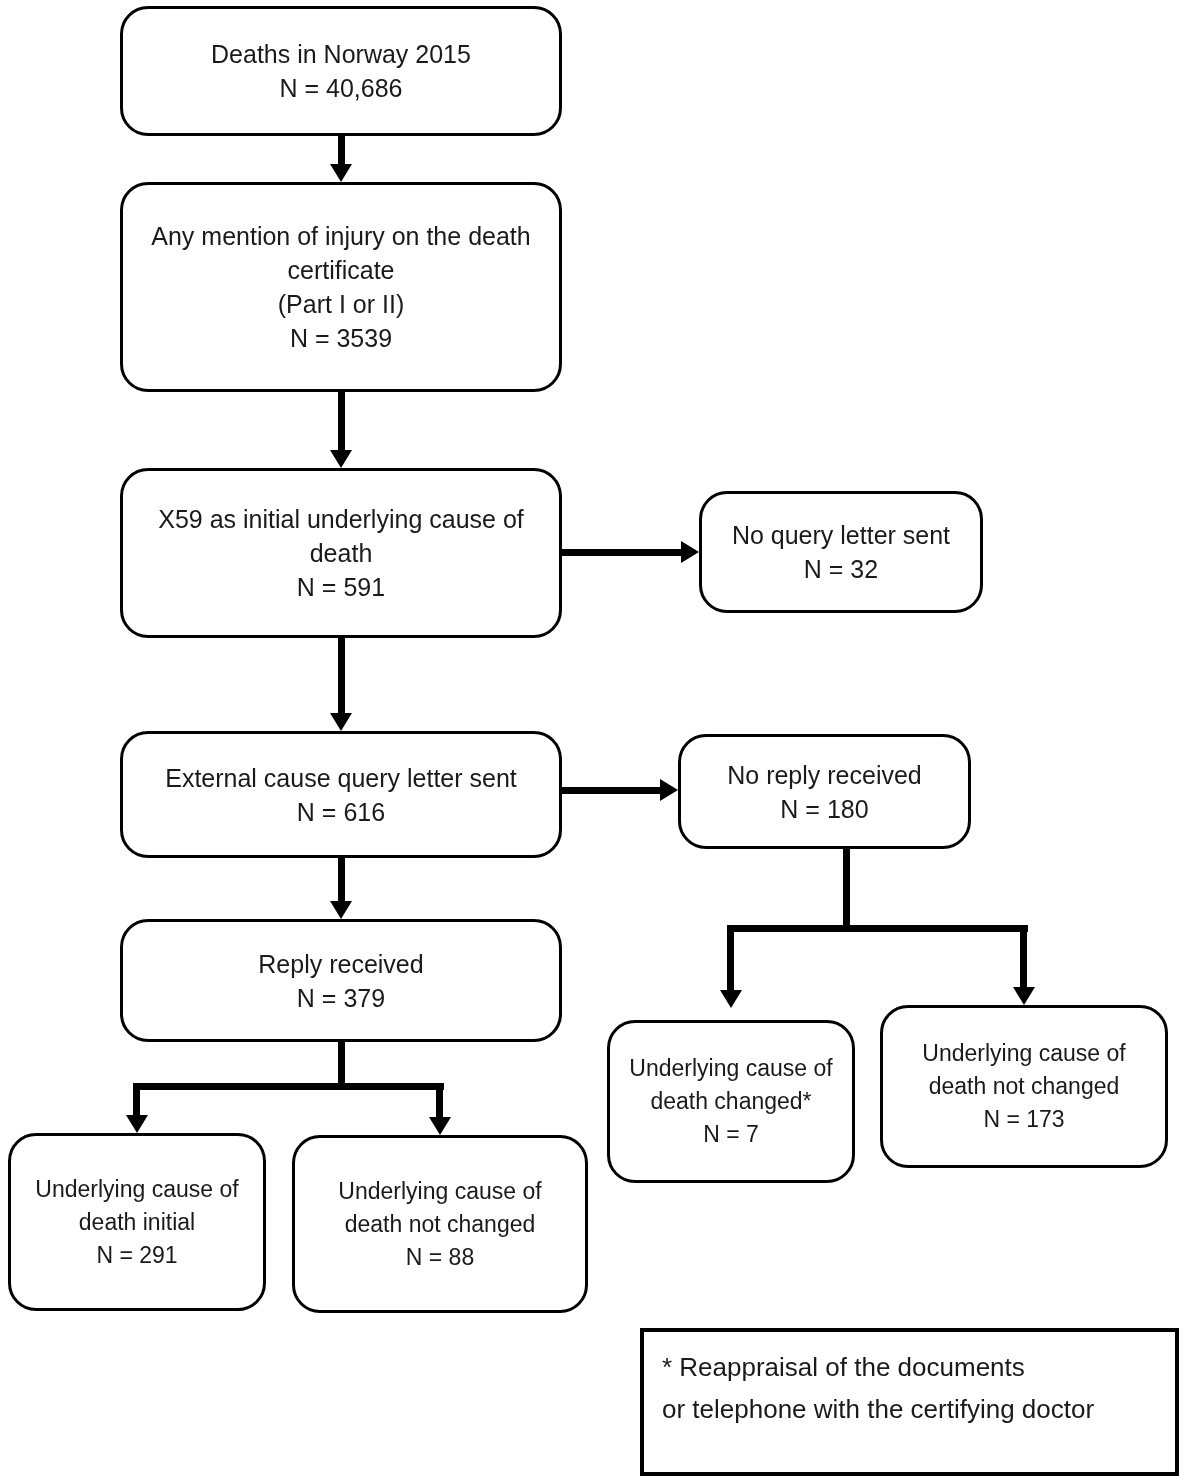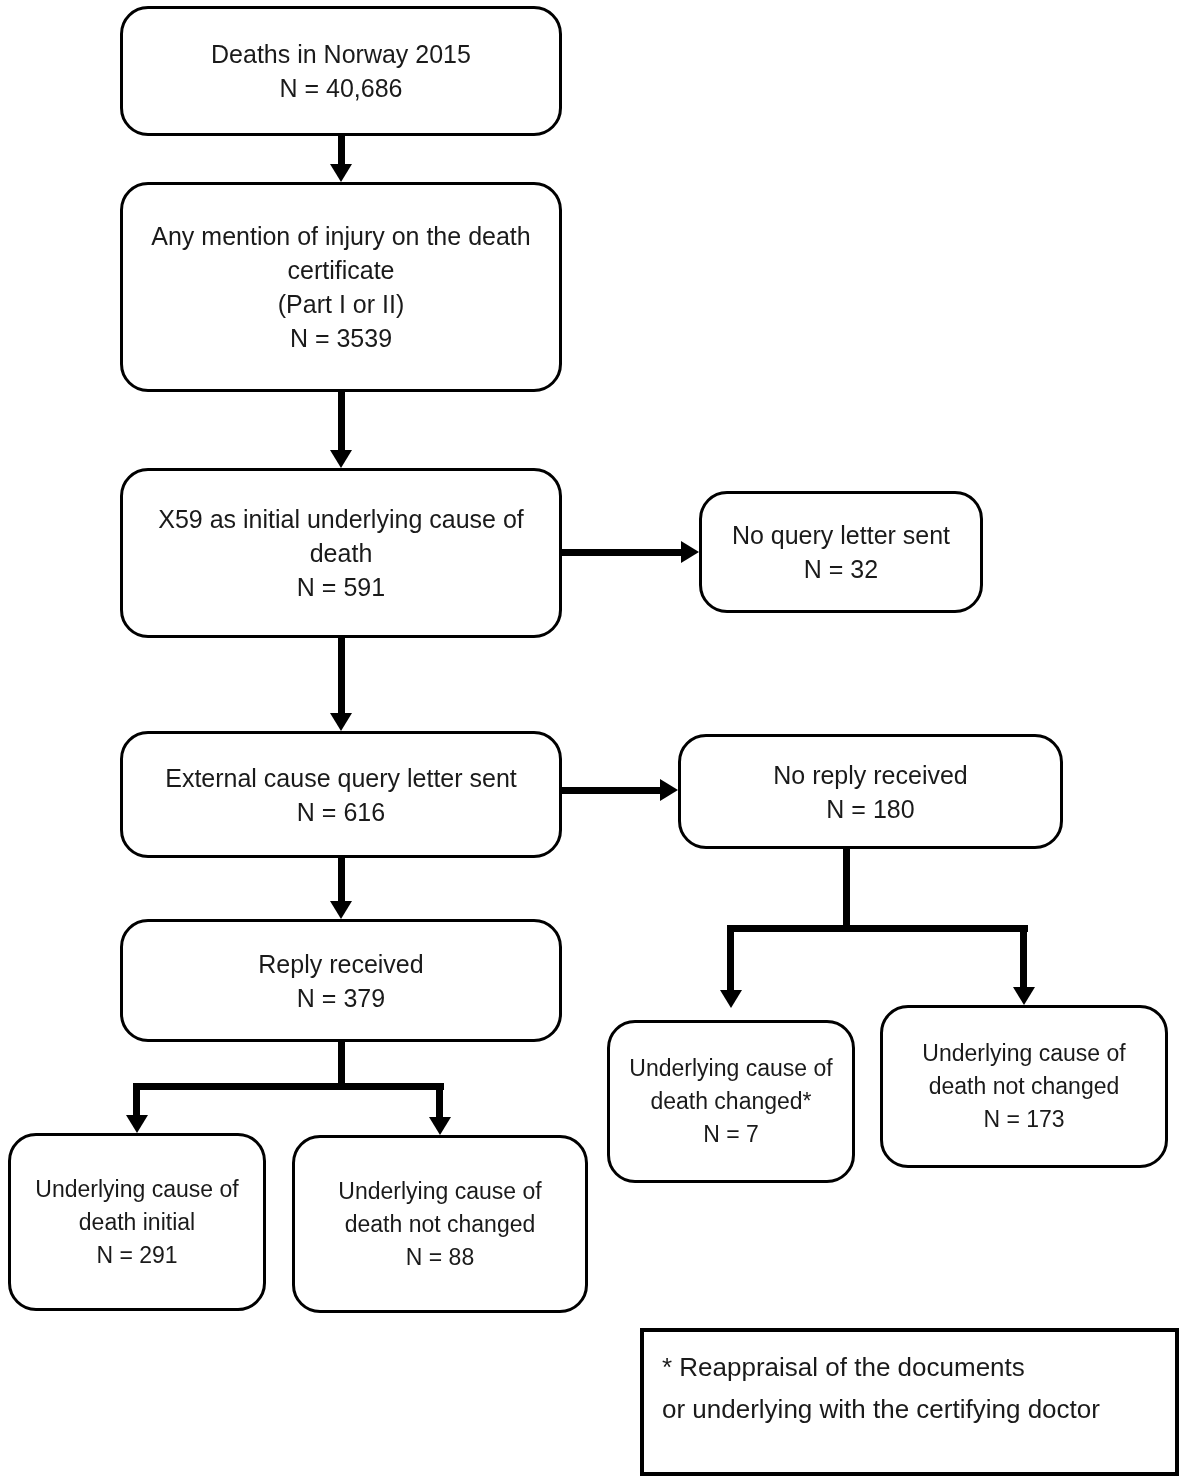--- a/index.html
+++ b/index.html
@@ -81,21 +81,21 @@
   <div class="node" style="left:120px; top:919px; width:442px; height:123px;">
     <div>Reply received</div>
     <div>N = 379</div>
   </div>
 
   <div class="node" style="left:699px; top:491px; width:284px; height:122px;">
     <div>No query letter sent</div>
     <div>N = 32</div>
   </div>
 
-  <div class="node" style="left:678px; top:734px; width:385px; height:115px;">
+  <div class="node" style="left:678px; top:734px; width:293px; height:115px;">
     <div>No reply received</div>
     <div>N = 180</div>
   </div>
 
   <div class="node small" style="left:8px; top:1133px; width:258px; height:178px;">
     <div>Underlying cause of death initial</div>
     <div>N = 291</div>
   </div>
 
   <div class="node small" style="left:292px; top:1135px; width:296px; height:178px;">
@@ -108,21 +108,21 @@
     <div>N = 7</div>
   </div>
 
   <div class="node small" style="left:880px; top:1005px; width:288px; height:163px;">
     <div>Underlying cause of death not changed</div>
     <div>N = 173</div>
   </div>
 
   <div class="footnote" style="left:640px; top:1328px; width:539px; height:148px;">
     <div>* Reappraisal of the documents</div>
-    <div>or underlying with the certifying doctor</div>
+    <div>or telephone with the certifying doctor</div>
   </div>
 
   <div>
     <div class="vline" style="left:338px; top:136px; height:29px;"></div>
     <div class="tri-down" style="left:330px; top:164px;"></div>
   </div>
 
   <div>
     <div class="vline" style="left:338px; top:392px; height:58px;"></div>
     <div class="tri-down" style="left:330px; top:450px;"></div>

